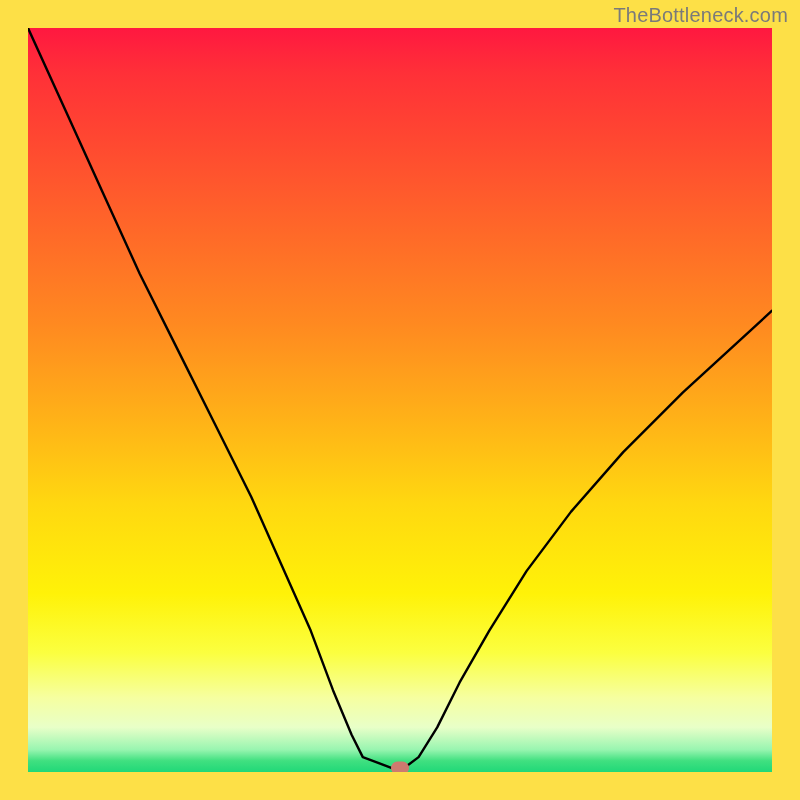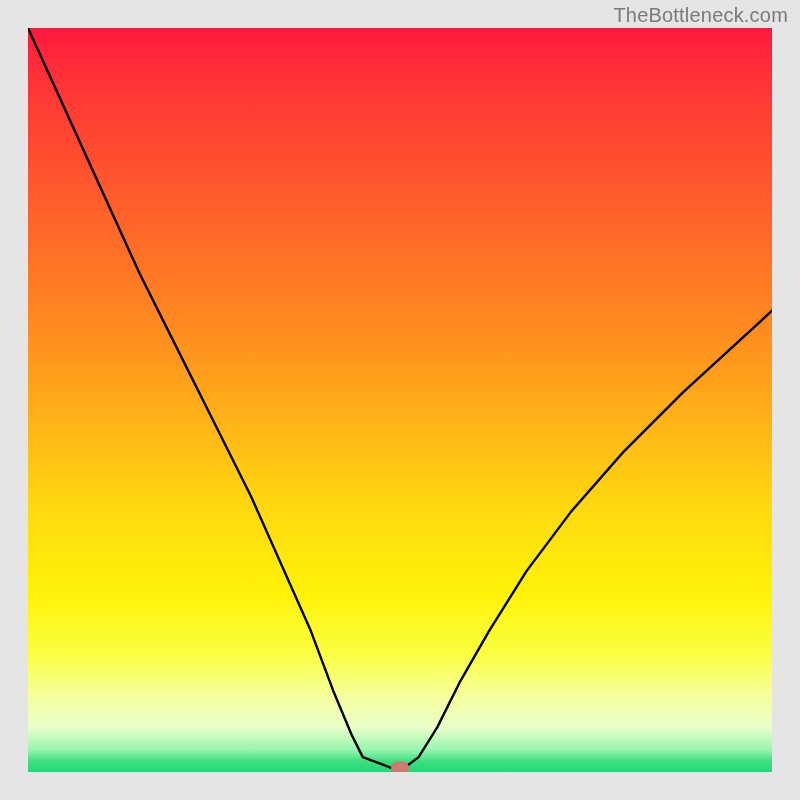--- a/index.html
+++ b/index.html
@@ -8,21 +8,21 @@
     width: 800px;
     height: 800px;
     background: #000;
     overflow: hidden;
     font-family: Arial, Helvetica, sans-serif;
   }
   .frame {
     position: relative;
     width: 800px;
     height: 800px;
-    background: #e5e5e5;
+    background: #fde047;
   }
   .watermark {
     position: absolute;
     top: 4px;
     right: 12px;
     color: #7a7a7a;
     font-size: 20px;
     font-weight: 500;
     letter-spacing: 0.2px;
     z-index: 5;

